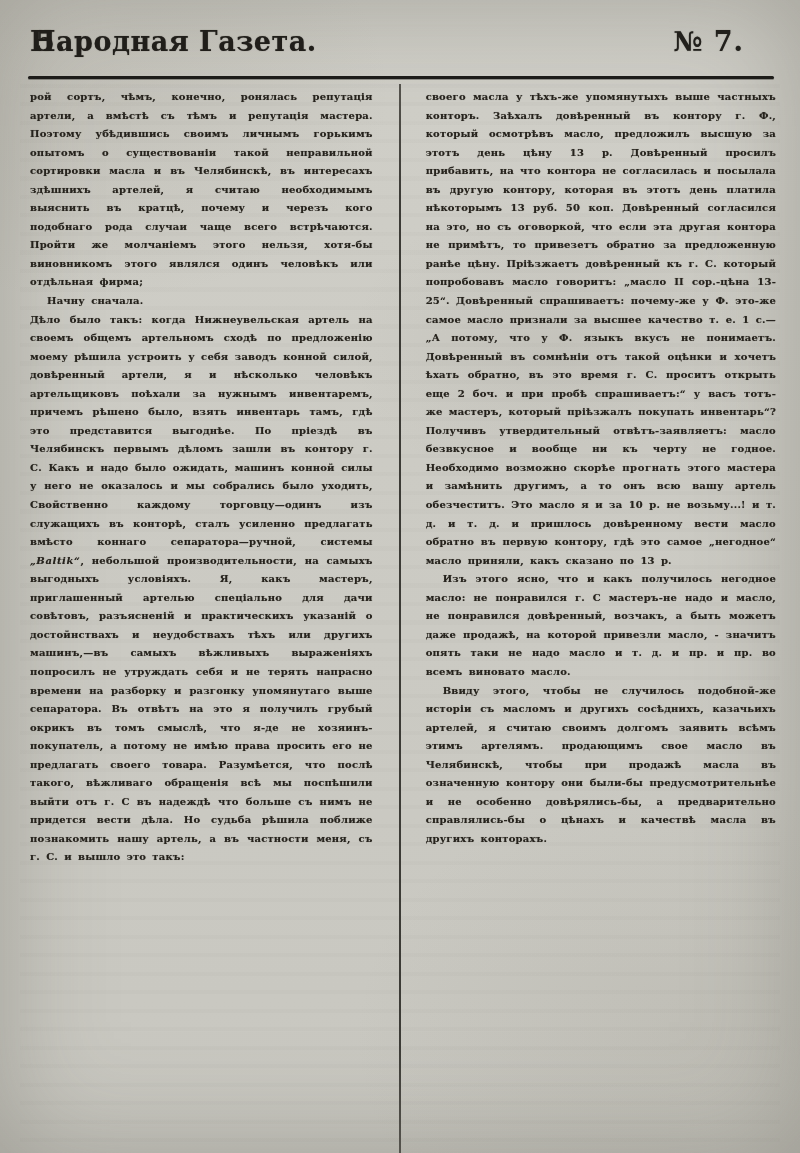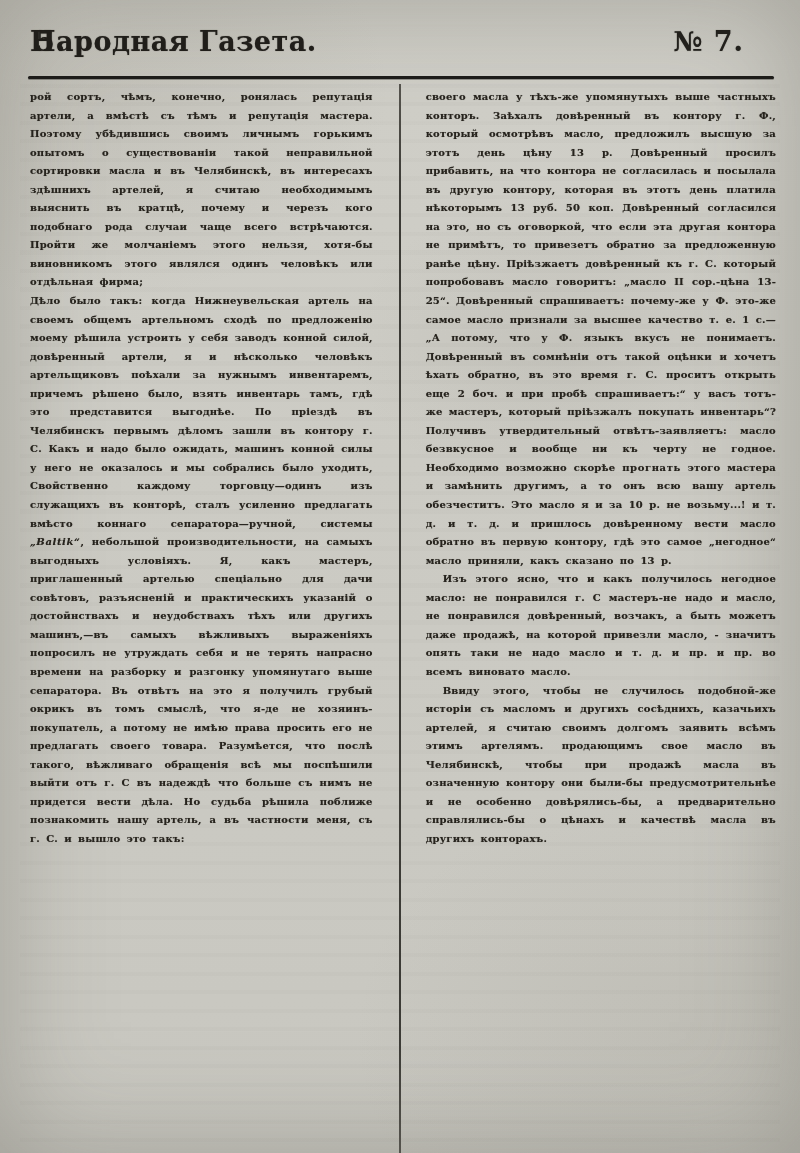--- a/index.html
+++ b/index.html
@@ -80,20 +80,21 @@
     <span class="issuenum">№ 7.</span>
   </header>
 
   <div class="rule"></div>
   <div class="divider"></div>
 
   <main>
 
     <section class="col left">
       <p class="flush">рой сортъ, чѣмъ, конечно, ронялась репутація артели, а вмѣстѣ съ тѣмъ и репутація мастера. Поэтому убѣдившись своимъ личнымъ горькимъ опытомъ о существованіи такой неправильной сортировки масла и въ Челябинскѣ, въ интересахъ здѣшнихъ артелей, я считаю необходимымъ выяснить въ кратцѣ, почему и черезъ кого подобнаго рода случаи чаще всего встрѣчаются. Пройти же молчаніемъ этого нельзя, хотя-бы виновникомъ этого являлся одинъ человѣкъ или отдѣльная фирма;</p>
+      <p class="indent">Начну сначала.</p>
       <p class="flush"><span>Дѣло было такъ: когда Нижнеувельская артель на своемъ общемъ артельномъ сходѣ по предложенію моему рѣшила устроить у себя заводъ конной силой, довѣренный артели, я и нѣсколько человѣкъ артельщиковъ поѣхали за нужнымъ инвентаремъ, причемъ рѣшено было, взять инвентарь тамъ, гдѣ это представится выгоднѣе. По пріездѣ въ Челябинскъ первымъ дѣломъ зашли въ контору г. С. Какъ и надо было ожидать, машинъ конной силы у него не оказалось и мы собрались было уходить, Свойственно каждому торговцу—одинъ изъ служащихъ въ конторѣ, сталъ усиленно предлагать вмѣсто коннаго сепаратора—ручной, системы </span><i class="baltik">„Baltik“</i><span>, небольшой производительности, на самыхъ выгодныхъ условіяхъ. Я, какъ мастеръ, приглашенный артелью спеціально для дачи совѣтовъ, разъясненій и практическихъ указаній о достойнствахъ и неудобствахъ тѣхъ или другихъ машинъ,—въ самыхъ вѣжливыхъ выраженіяхъ попросилъ не утруждать себя и не терять напрасно времени на разборку и разгонку упомянутаго выше сепаратора. Въ отвѣтъ на это я получилъ грубый окрикъ въ томъ смыслѣ, что я-де не хозяинъ-покупатель, а потому не имѣю права просить его не предлагать своего товара. Разумѣется, что послѣ такого, вѣжливаго обращенія всѣ мы поспѣшили выйти отъ г. С въ надеждѣ что больше съ нимъ не придется вести дѣла. Но судьба рѣшила поближе познакомить нашу артель, а въ частности меня, съ г. С. и вышло это такъ:</span></p>
 
     </section>
 
     <section class="col right">
       <p class="flush"><span>своего масла у тѣхъ-же упомянутыхъ выше частныхъ конторъ. Заѣхалъ довѣренный въ контору г. Ф., который осмотрѣвъ масло, предложилъ высшую за этотъ день цѣну 13 р. Довѣренный просилъ прибавить, на что контора не согласилась и посылала въ другую контору, которая въ этотъ день платила нѣкоторымъ 13 руб. 50 коп. Довѣренный согласился на это, но съ оговоркой, что если эта другая контора не примѣтъ, то привезетъ обратно за предложенную ранѣе цѣну. Пріѣзжаетъ довѣренный къ г. С. который попробовавъ масло говоритъ: „масло II сор.-цѣна 13-25“. Довѣренный спрашиваетъ: почему-же у Ф. это-же самое масло признали за высшее качество т. е. 1 с.—„А потому, что у Ф. языкъ вкусъ не понимаетъ. Довѣренный въ сомнѣніи отъ такой оцѣнки и хочетъ ѣхать обратно, въ это время г. С. проситъ открыть еще 2 боч. и при пробѣ спрашиваетъ:“ у васъ тотъ-же мастеръ, который пріѣзжалъ покупать инвентарь“? Получивъ утвердительный отвѣтъ-заявляетъ: масло безвкусное и вообще ни къ черту не годное. Необходимо возможно скорѣе </span><b class="hard">прогнать</b><span> этого мастера и замѣнить другимъ, а то онъ всю вашу артель обезчеститъ. Это масло я и за 10 р. не возьму...! и т. д. и т. д. и пришлось довѣренному вести масло обратно въ первую контору, гдѣ это самое „негодное“ масло приняли, какъ сказано по 13 р.</span></p>
       <p class="indent">Изъ этого ясно, что и какъ получилось негодное масло: не понравился г. С мастеръ-не надо и масло, не понравился довѣренный, возчакъ, а быть можетъ даже продажѣ, на которой привезли масло, - значитъ опять таки не надо масло и т. д. и пр. и пр. во всемъ виновато масло.</p>
       <p class="indent">Ввиду этого, чтобы не случилось подобной-же исторіи съ масломъ и другихъ сосѣднихъ, казачьихъ артелей, я считаю своимъ долгомъ заявить всѣмъ этимъ артелямъ. продающимъ свое масло въ Челябинскѣ, чтобы при продажѣ масла въ означенную контору они были-бы предусмотрительнѣе и не особенно довѣрялись-бы, а предварительно справлялись-бы о цѣнахъ и качествѣ масла въ другихъ конторахъ.</p>
 
     </section>

